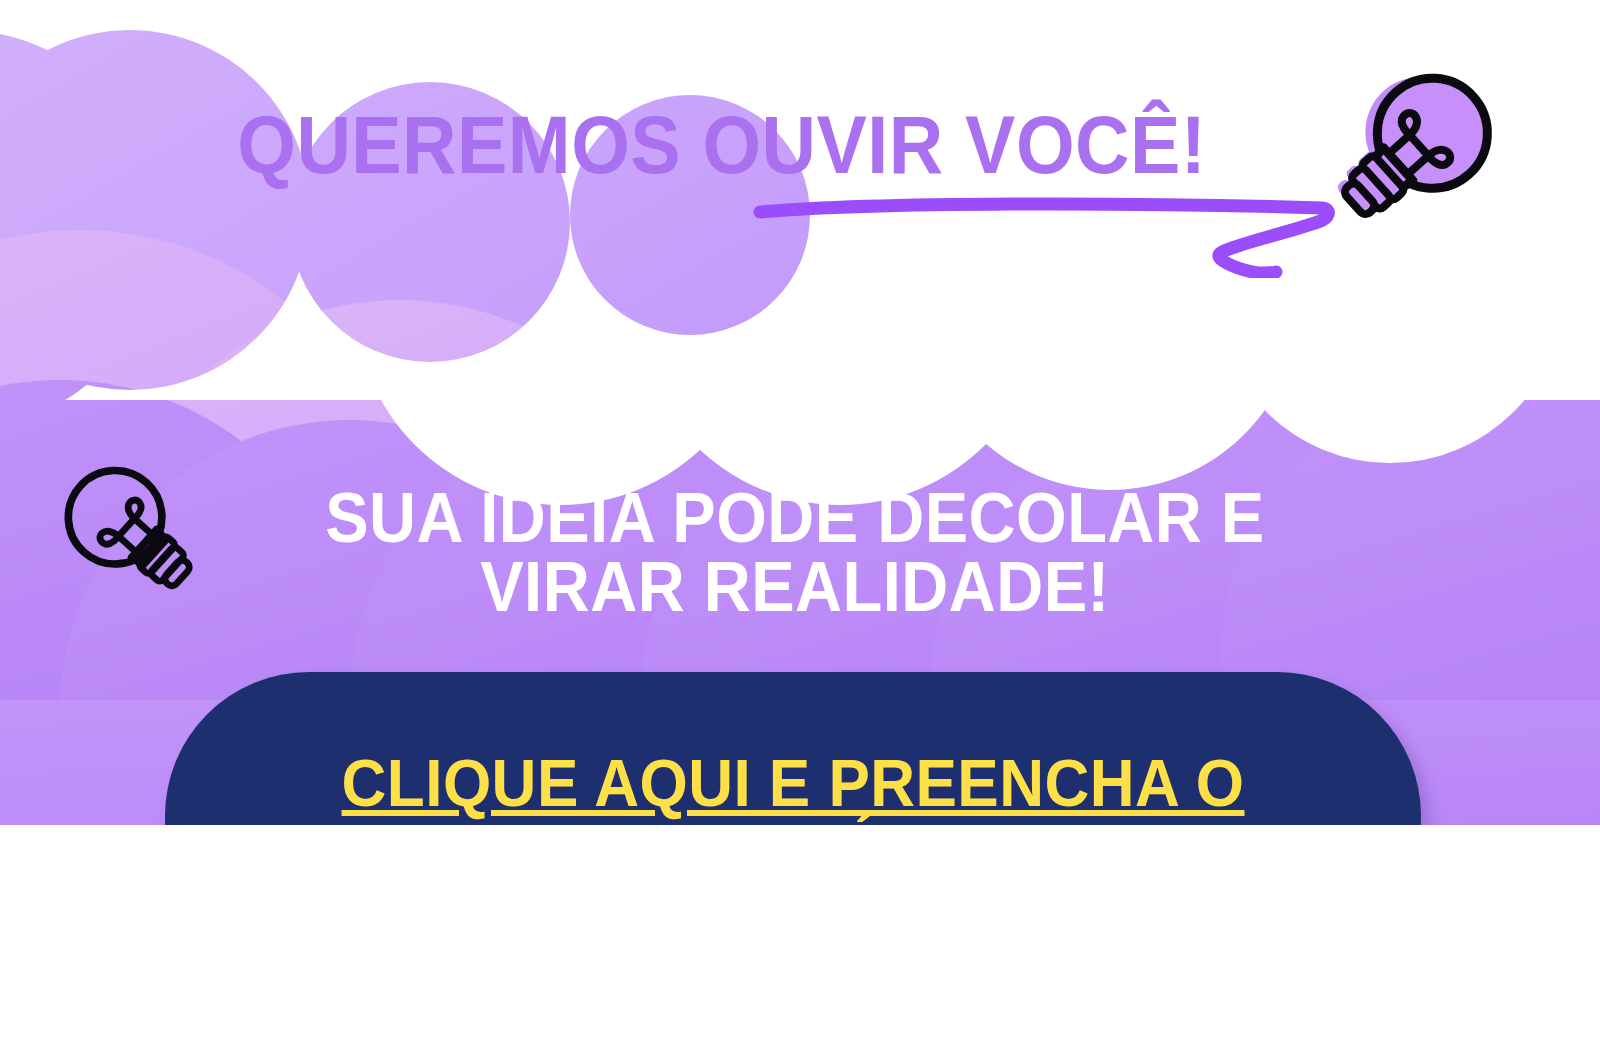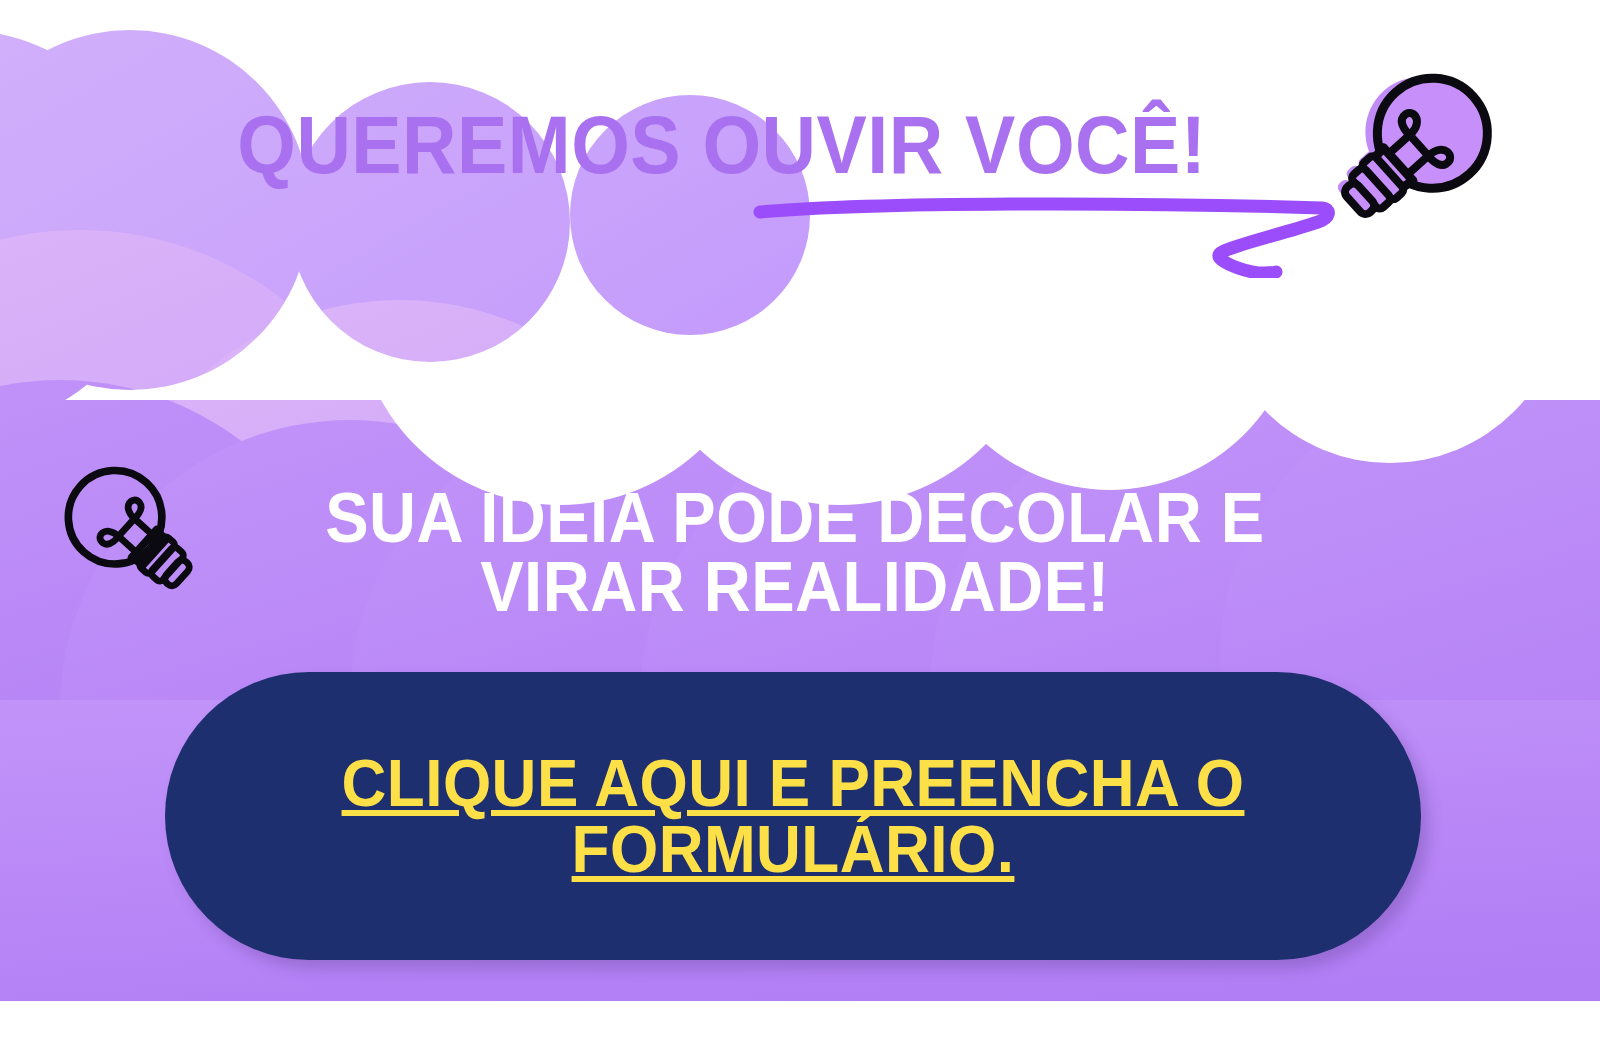--- a/index.html
+++ b/index.html
@@ -8,21 +8,21 @@
     padding: 0;
     background: #ffffff;
   }
   body {
     font-family: "Liberation Sans", sans-serif;
   }
 
   .banner {
     position: relative;
     width: 1600px;
-    height: 1001px;
+    height: 825px;
     overflow: hidden;
     background: #ffffff;
   }
 
   
 
   
   .bg-purple {
     position: absolute;
     left: 0;

